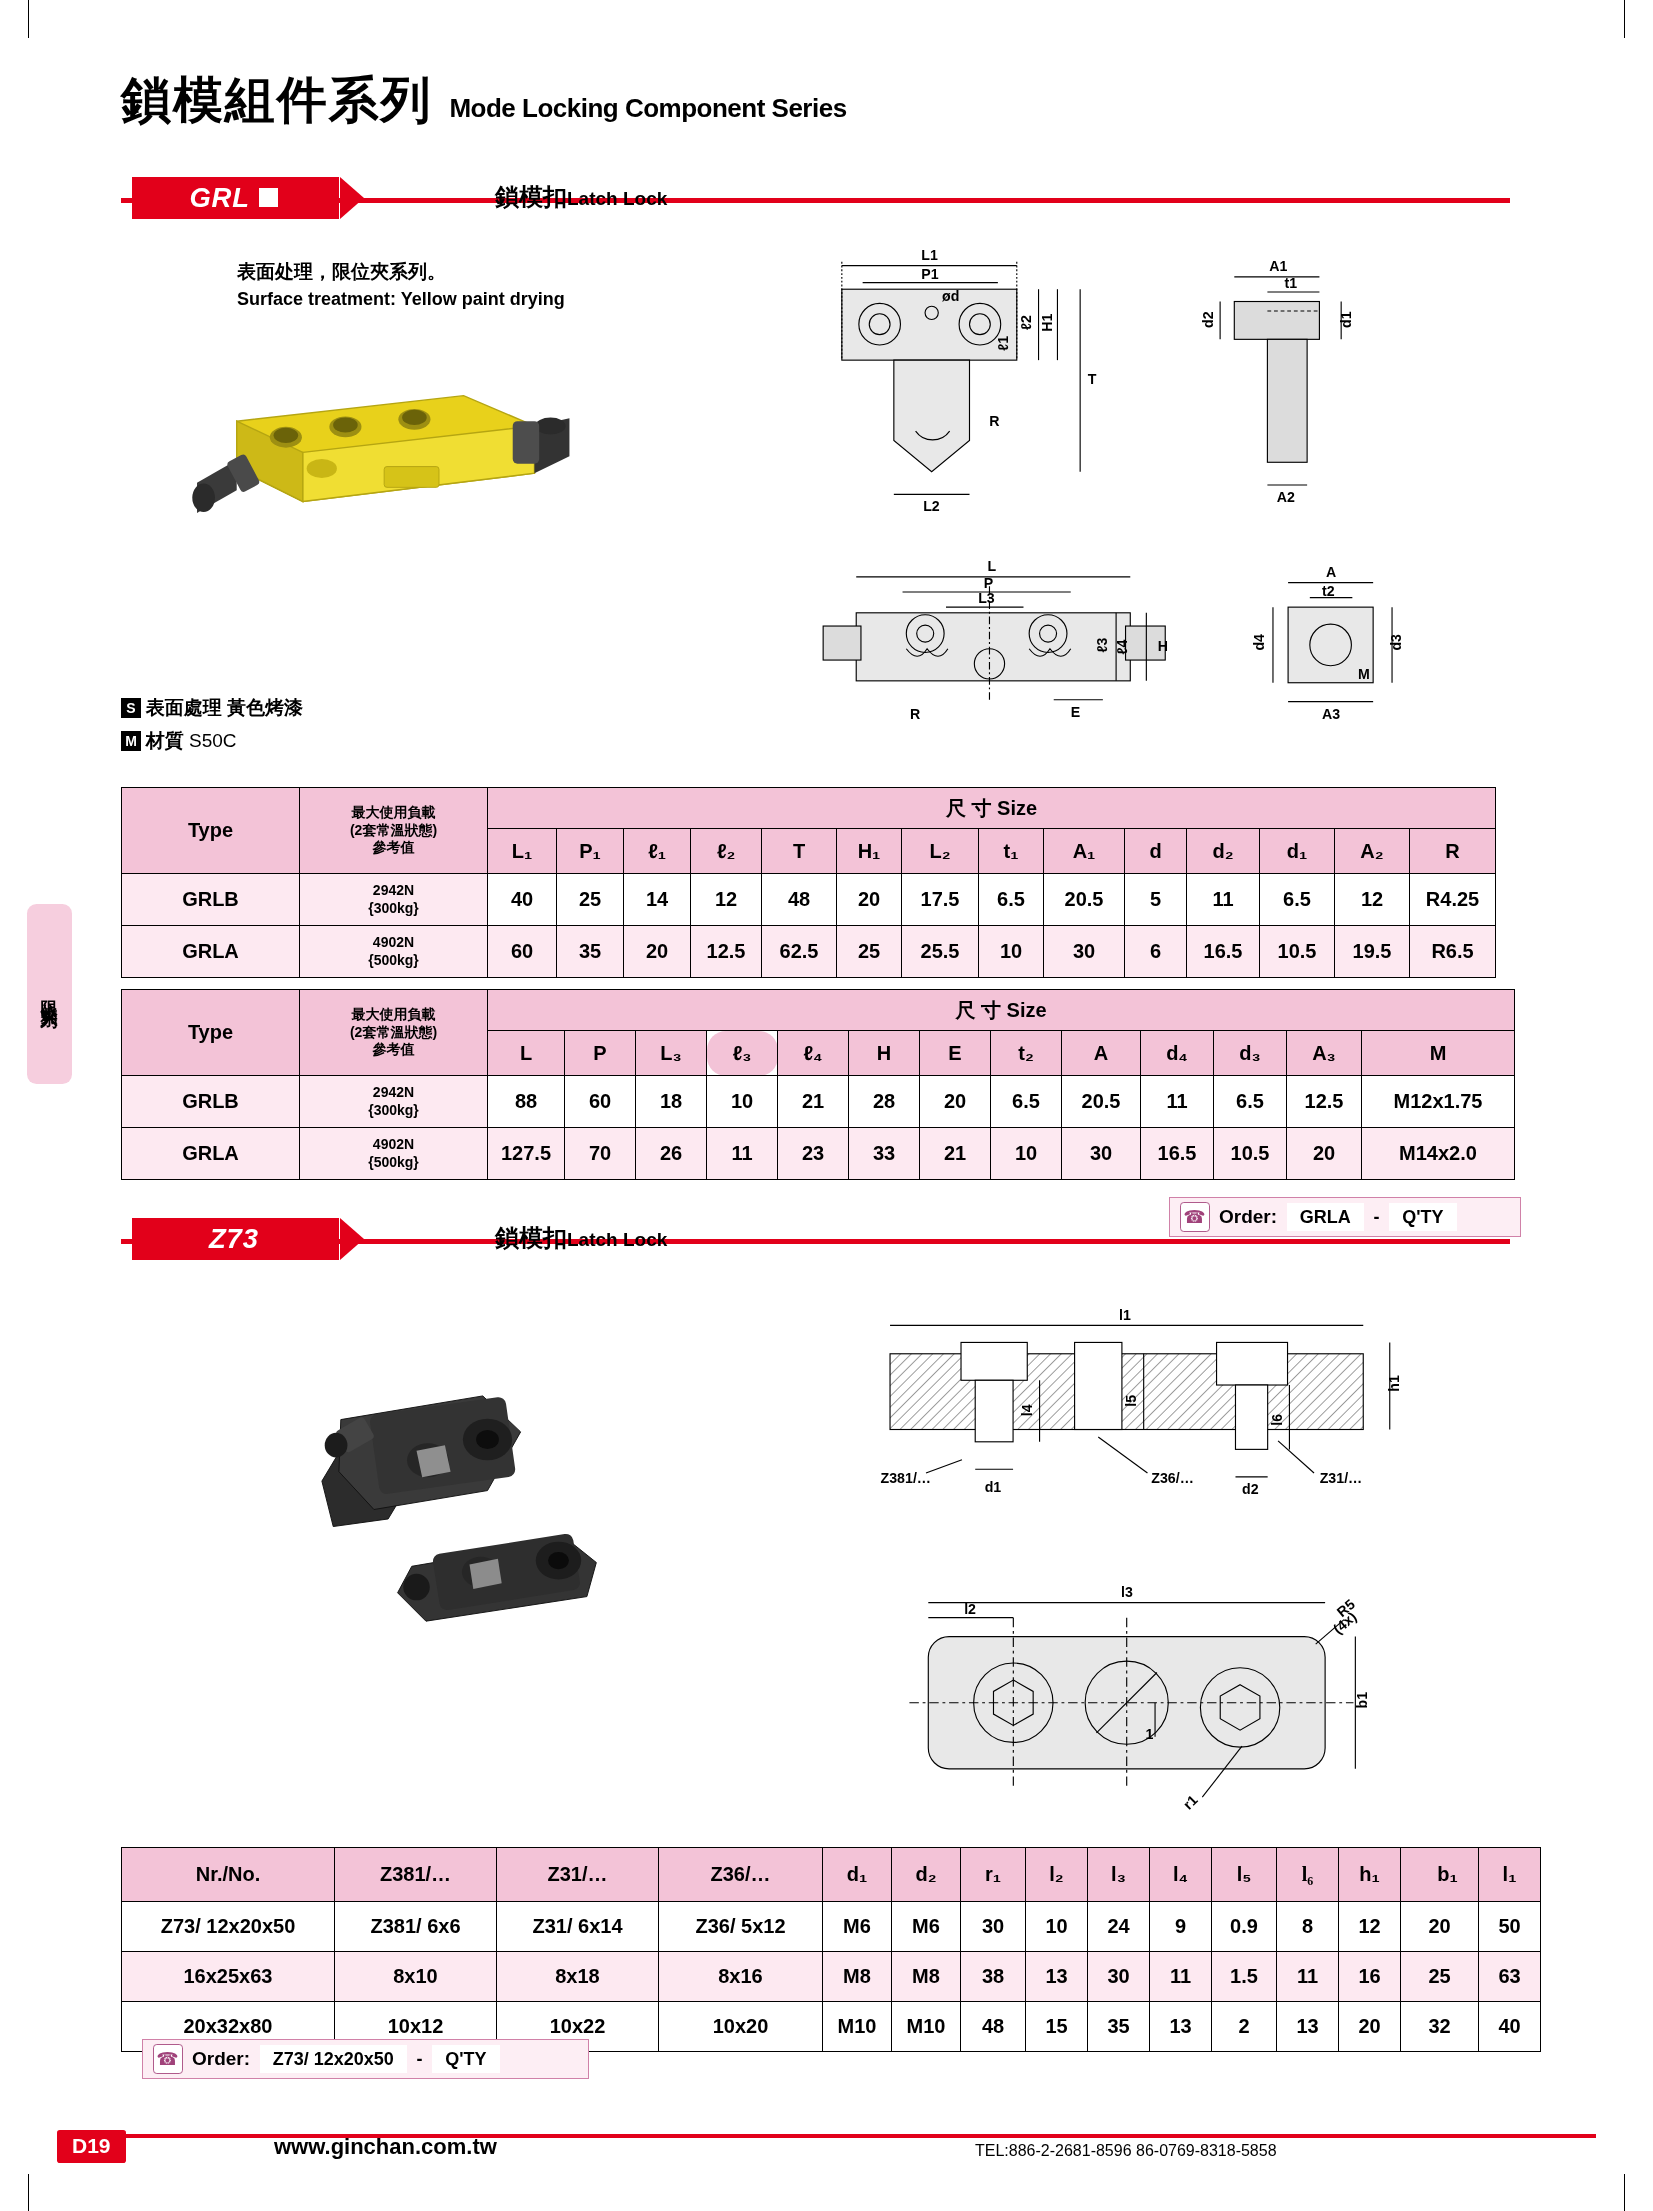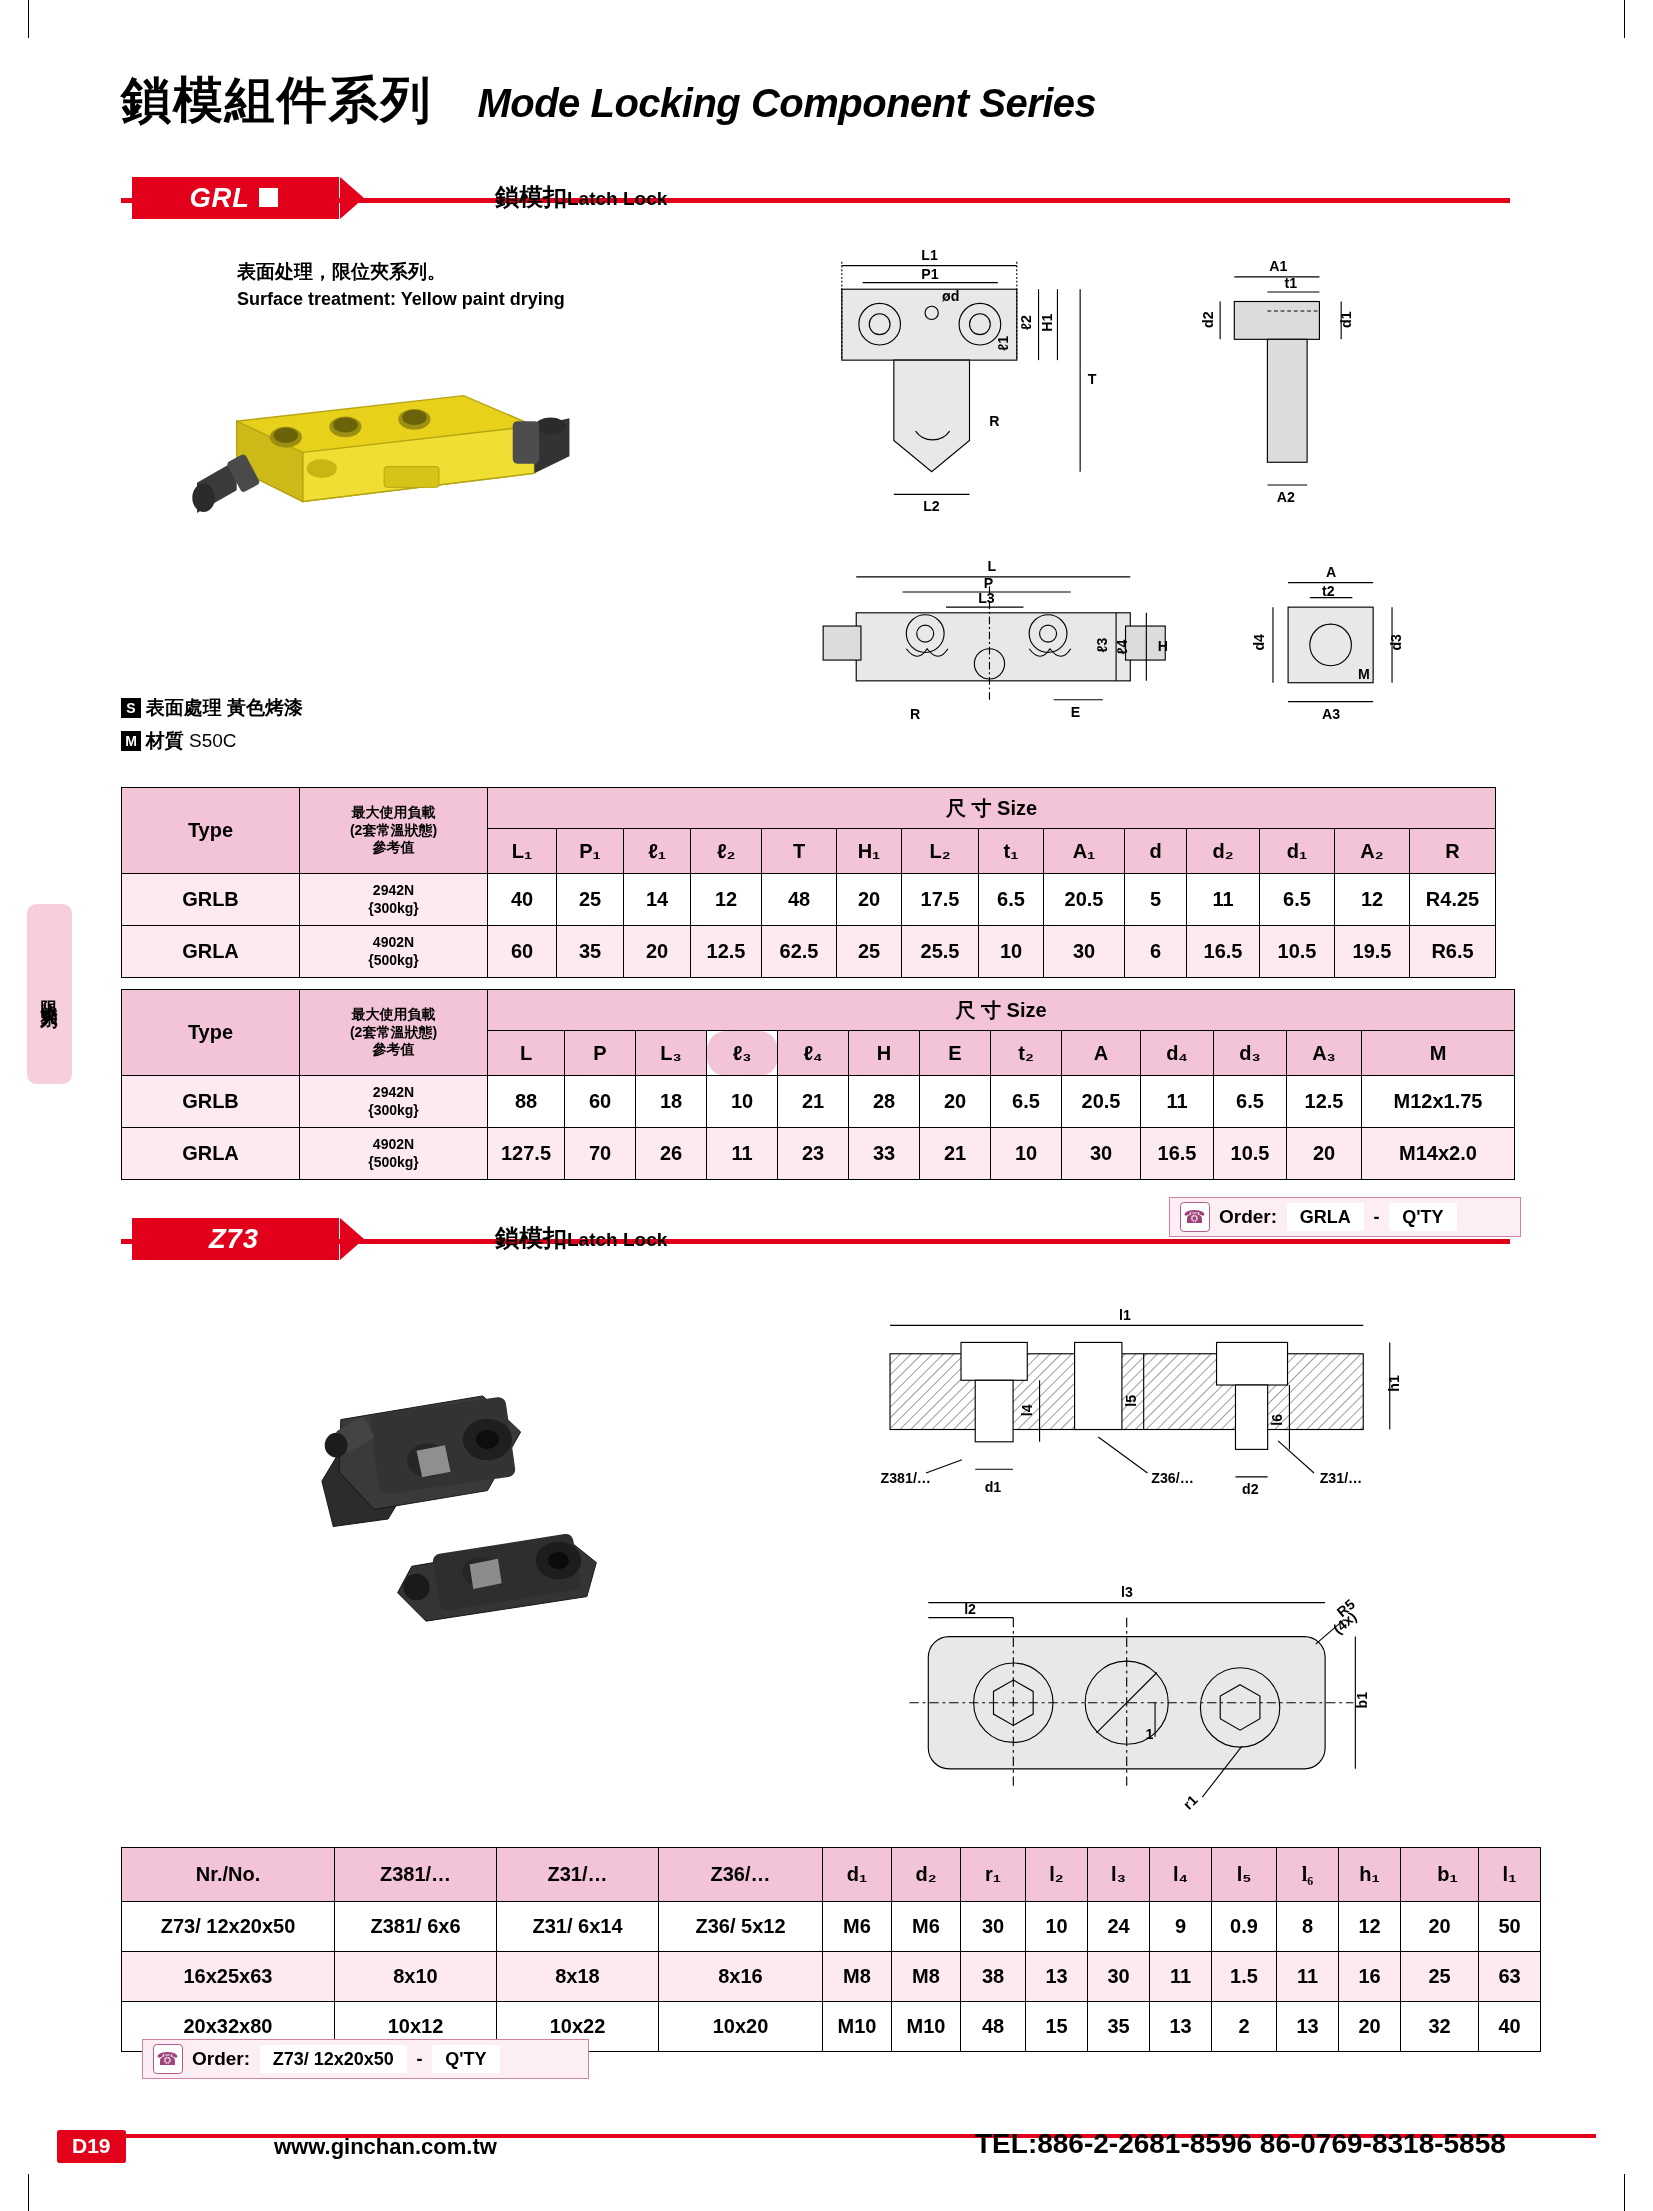--- a/index.html
+++ b/index.html
@@ -16,21 +16,21 @@
   
   .cropmark{position:absolute;background:#000;}
   .cm-tl-v{left:28px;top:0;width:0.9px;height:38px;}
   .cm-tr-v{right:28px;top:0;width:0.9px;height:38px;}
   .cm-bl-v{left:28px;bottom:0;width:0.9px;height:38px;}
   .cm-br-v{right:28px;bottom:0;width:0.9px;height:38px;}
 
   
   .title-row{position:absolute;left:121px;top:67px;width:1325px;display:flex;align-items:baseline;gap:17px;}
   .title-cn{font-size:50px;font-weight:bold;letter-spacing:1.9px;}
-  .title-en{font-size:40px;font-weight:bold;font-style:italic;letter-spacing:-0.5px;margin-left:28px;}
+  .title-en{font-size:26px;font-weight:bold;letter-spacing:-0.5px;}
 
   
   .banner{position:absolute;left:121px;width:1389px;height:32px;}
   .banner .rule{position:absolute;left:0;top:13.2px;width:100%;height:4.7px;background:#e2001a;}
   .banner .tag{position:absolute;left:11.4px;top:-8.5px;height:42px;min-width:161px;background:#e2001a;color:#fff;
     display:flex;align-items:center;justify-content:center;gap:9.5px;padding:0 24.6px 0 21px;
     font-size:27.4px;font-weight:bold;font-style:italic;letter-spacing:0.9px;}
   .banner .tag:after{content:"";position:absolute;right:-24.6px;top:0;border-left:24.6px solid #e2001a;border-top:21px solid transparent;border-bottom:21px solid transparent;}
   .banner .sq{width:19px;height:19px;background:#fff;display:inline-block;}
   .banner .label{position:absolute;left:374px;top:-3.8px;font-size:24px;font-weight:bold;}
@@ -67,21 +67,21 @@
   
   .sidetab{position:absolute;left:26.5px;top:904px;width:45px;height:180px;background:#f6cede;border-radius:9.5px;
     display:flex;align-items:center;justify-content:center;}
   .sidetab span{writing-mode:vertical-rl;font-size:17px;font-weight:bold;letter-spacing:2.8px;}
 
   
   .footline{position:absolute;left:57px;right:57px;bottom:74px;height:3.8px;background:#e2001a;}
   .pagebadge{position:absolute;left:57px;bottom:49px;background:#e2001a;color:#fff;font-size:21px;font-weight:bold;
     padding:4.7px 15px;border-radius:2.8px;}
   .footurl{position:absolute;left:274px;bottom:52px;font-size:22px;font-weight:bold;}
-  .foottel{position:absolute;left:975px;bottom:52px;font-size:28px;font-weight:bold;}
+  .foottel{position:absolute;left:975px;bottom:52px;font-size:16px;font-weight:normal;}
 
   
   .draw{position:absolute;}
   svg text{font-family:"Liberation Sans",sans-serif;font-weight:bold;}
 </style>
 </head>
 <body>
 
 <div class="page">
 

